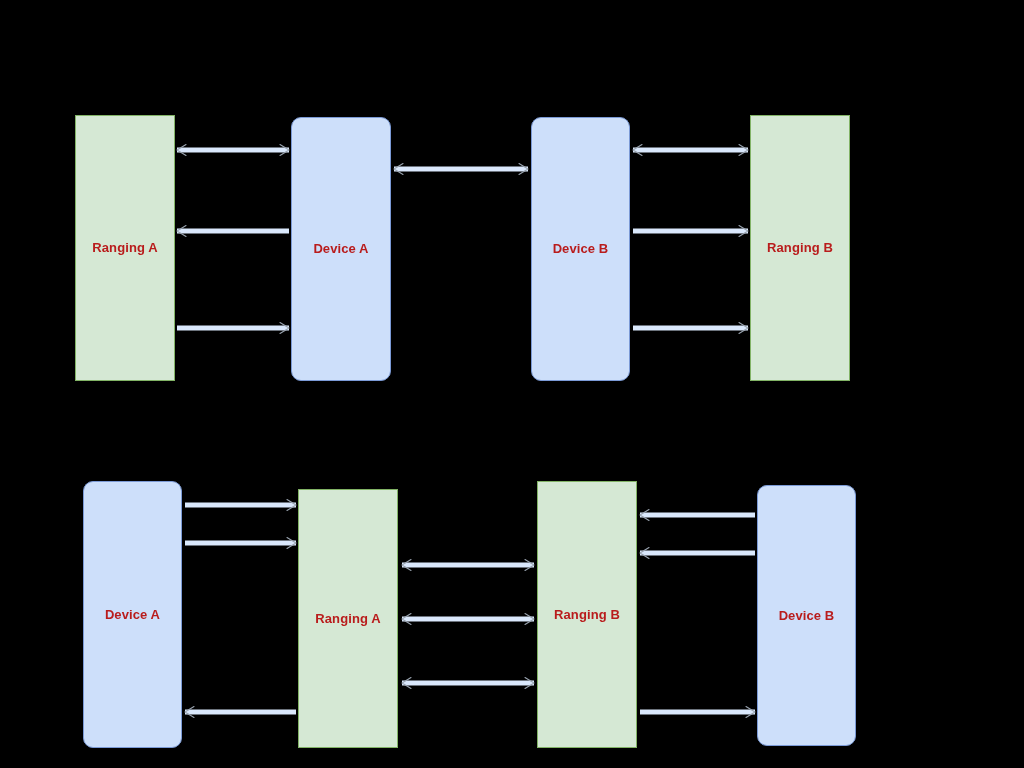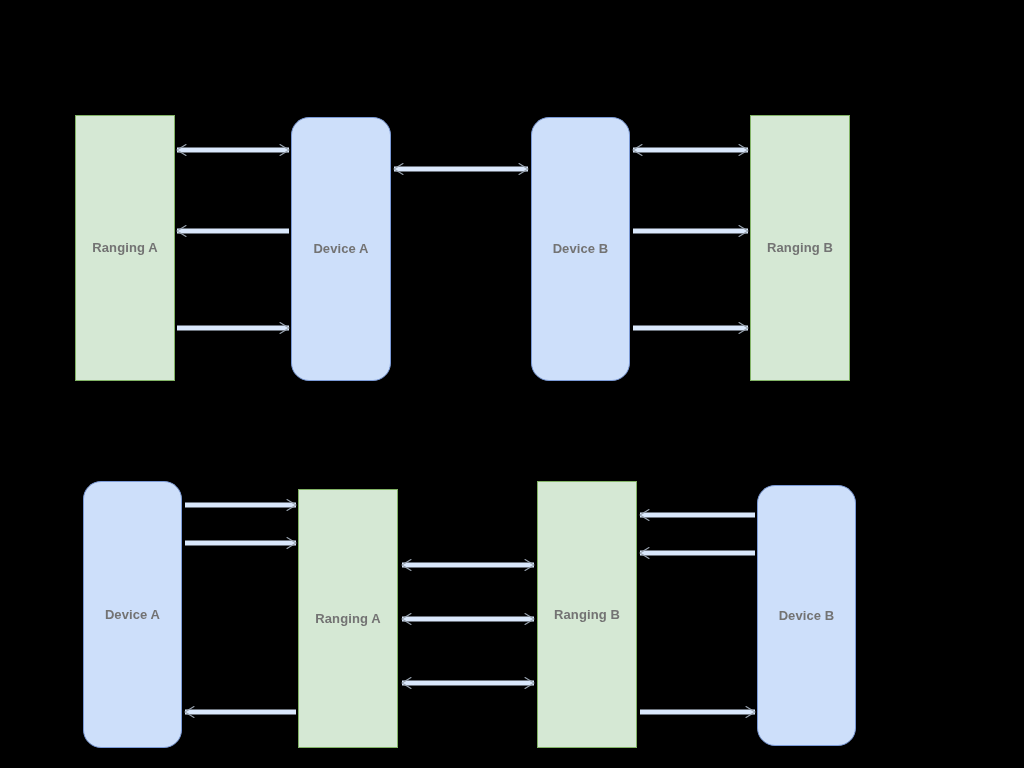--- a/index.html
+++ b/index.html
@@ -21,33 +21,33 @@
     height: 768px;
   }
   .node {
     position: absolute;
     display: flex;
     align-items: center;
     justify-content: center;
     box-sizing: border-box;
     font-size: 13px;
     font-weight: bold;
-    color: #737373;
+    color: #b91c1c;
     text-align: center;
     line-height: 1.2;
     letter-spacing: 0.1px;
   }
   .node-green {
     background: #d5e8d4;
     border: 1px solid #82b366;
   }
   .node-blue {
     background: #cddffa;
     border: 1px solid #7b9ad6;
-    border-radius: 18px;
+    border-radius: 10px;
   }
   .node-label {
     pointer-events: none;
     user-select: none;
   }
   svg.edges {
     position: absolute;
     left: 0; top: 0;
     width: 1024px;
     height: 768px;

